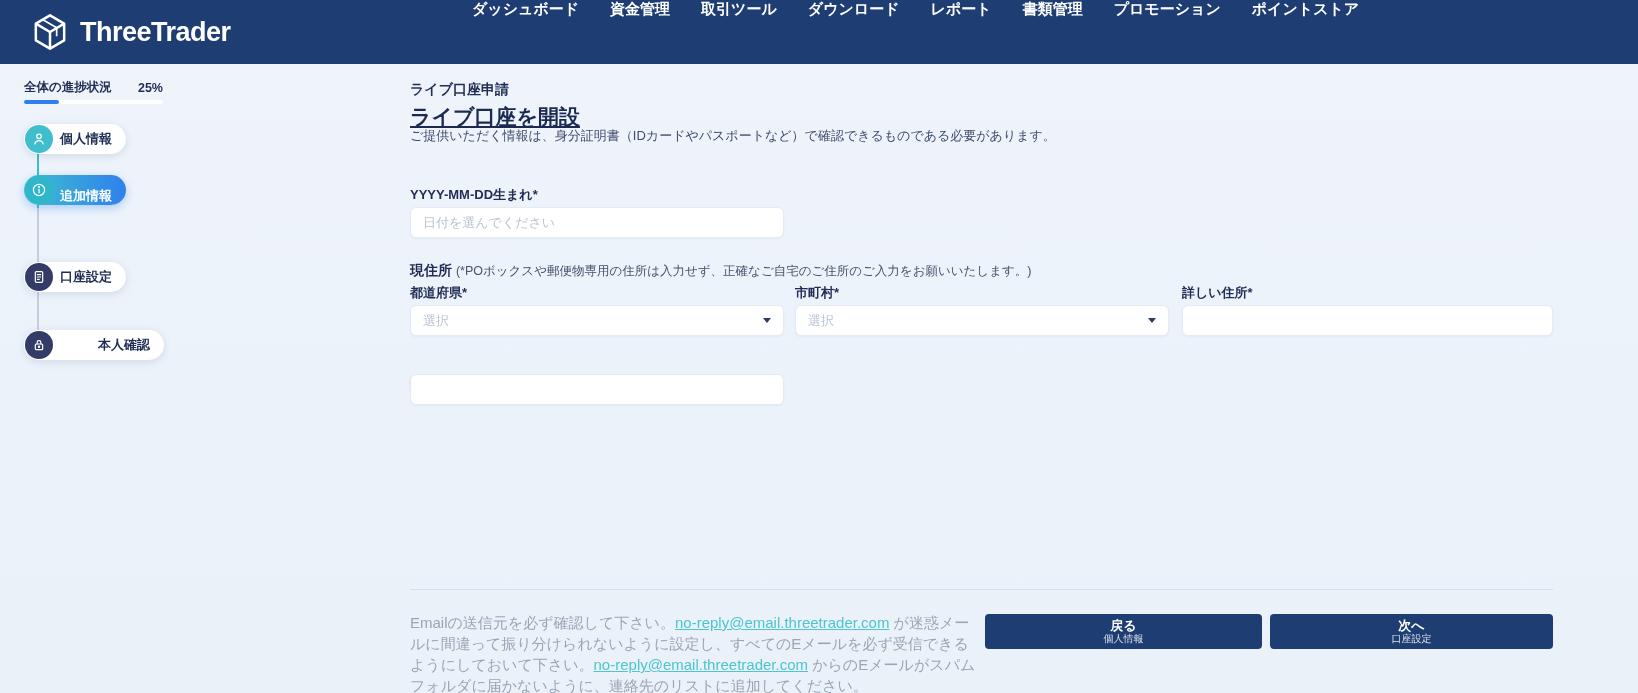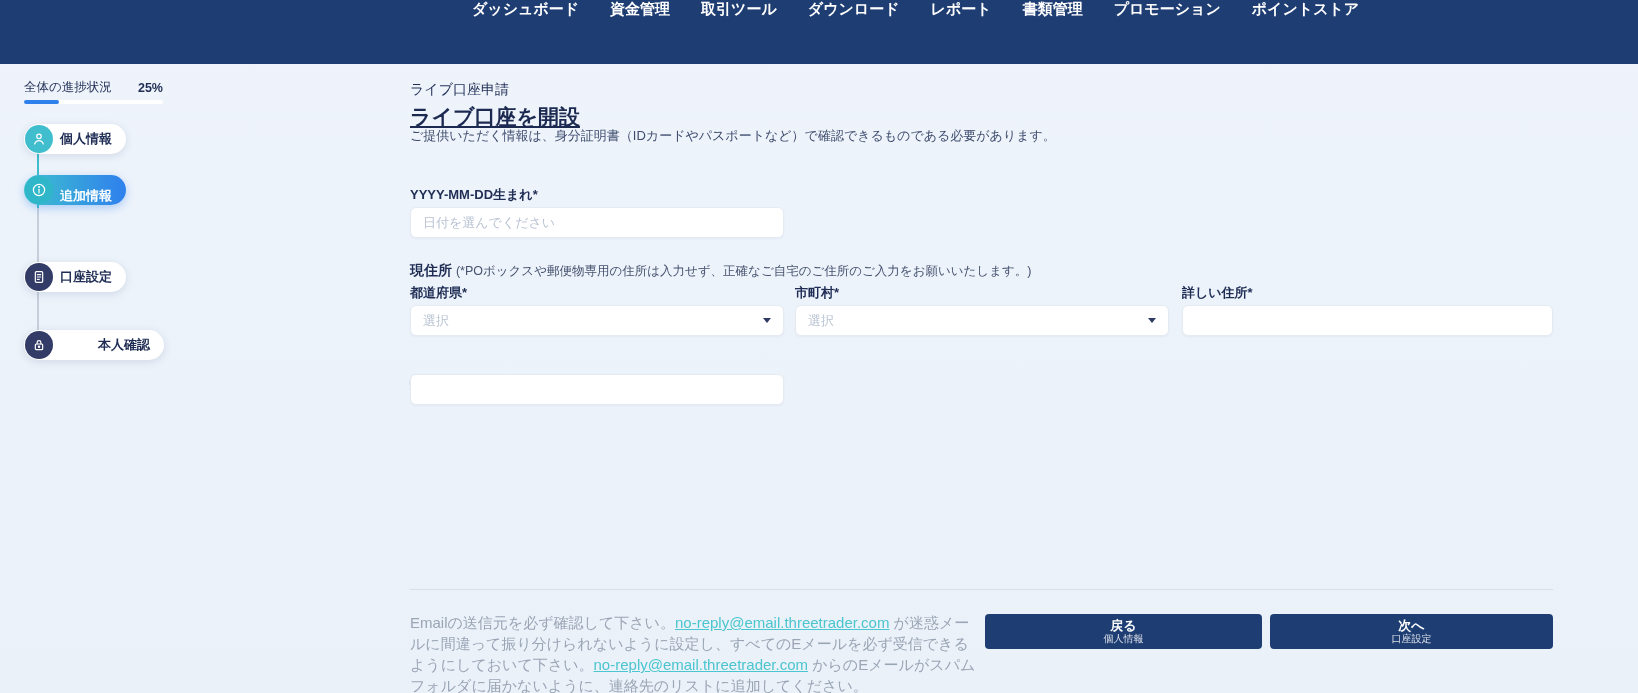--- a/index.html
+++ b/index.html
@@ -18,21 +18,21 @@
     background:#1E3D73; display:flex; align-items:center;
   }
   .brand { display:flex; align-items:center; gap:10px; margin-left:30px; cursor:pointer; }
   .brand-logo { width:40px; height:40px; display:block; }
   .brand-name { color:#FFFFFF; font-size:27px; font-weight:bold; letter-spacing:-0.5px; }
   .nav-menu { position:absolute; left:472px; top:0; height:64px; display:flex; align-items:flex-start; gap:31px; }
   .nav-item { color:#FFFFFF; font-size:15px; font-weight:bold; white-space:nowrap; cursor:pointer; }
 
   
   .progress-row { position:absolute; left:24px; top:79px; width:139px; display:flex; justify-content:space-between; align-items:center; }
-  .progress-label { font-size:12.5px; font-weight:normal; color:#1F2D55; }
+  .progress-label { font-size:12.5px; font-weight:bold; color:#1F2D55; }
   .progress-value { font-size:12.5px; font-weight:bold; color:#1F2D55; }
   .progress-track { position:absolute; left:24px; top:100px; width:139px; height:4px; border-radius:2px; background:#FFFFFF; }
   .progress-fill { height:4px; border-radius:2px; background:#2F80ED; width:25%; }
 
   .connector { position:absolute; width:2px; left:37px; }
   .connector.teal { top:139px; height:69px; background:#41BECD; }
   .connector.gray { top:208px; height:138px; background:#C7CEDA; }
 
   .step {
     position:absolute; left:24px; height:30px;
@@ -49,21 +49,21 @@
   .step-circle svg { width:16px; height:16px; display:block; }
   .step-circle.teal { background:#41BECD; }
   .step-circle.navy { background:#323C66; }
   .step-label { font-size:13px; font-weight:bold; color:#1F2D55; white-space:nowrap; }
   .step.active { background:linear-gradient(90deg,#3EC0CE 0%,#2F80ED 100%); box-shadow:0 3px 10px rgba(47,128,237,0.35); }
   .step.active .step-circle { background:#2FB7C9; }
   .step.active .step-label { color:#FFFFFF; }
   .step1 { top:124px; } .step2 { top:175px;align-items:flex-end; } .step3 { top:262px; } .step4 { top:330px;gap:38px; }
 
   
-  .breadcrumb { position:absolute; left:410px; top:81px; font-size:14px; font-weight:400; color:#1F2D55; }
+  .breadcrumb { position:absolute; left:410px; top:81px; font-size:14px; font-weight:700; color:#1F2D55; }
   .page-title { position:absolute; left:410px; top:103px; font-size:21px; font-weight:bold; color:#1C2A52;text-decoration:underline; }
   .page-subtitle { position:absolute; left:410px; top:127px; font-size:13px; color:#3E4C6E; }
 
   .section-label { position:absolute; font-size:14px; font-weight:bold; color:#1F2D55; }
   .section-note { font-size:12.5px; font-weight:normal; color:#46536F; }
   .field-label { position:absolute; font-size:13px; font-weight:bold; color:#1F2D55; }
 
   .text-input {
     position:absolute; height:31px; background:#FFFFFF;
     border:1px solid #E6EBF3; border-radius:6px;
@@ -101,20 +101,29 @@
   .action-btn .btn-sub { color:rgba(255,255,255,0.85); font-size:10px; line-height:12px; }
   .btn-back { left:985px; width:277px; }
   .btn-next { left:1270px; width:283px; }
 </style>
 </head>
 <body>
 
 <div id="app">
 
   <header class="navbar">
+    <div class="brand">
+      <svg class="brand-logo" viewBox="0 0 48 48" fill="none" stroke="#FFFFFF" stroke-width="3" stroke-linejoin="round">
+        <polygon points="24,4 41,14 41,34 24,44 7,34 7,14"></polygon>
+        <polyline points="7,14 24,24 41,14"></polyline>
+        <line x1="24" y1="24" x2="24" y2="44"></line>
+        <polyline points="15,9 32,19 32,29" stroke-width="2"></polyline>
+      </svg>
+      <span class="brand-name">ThreeTrader</span>
+    </div>
     <nav class="nav-menu">
       <span class="nav-item">ダッシュボード</span>
       <span class="nav-item">資金管理</span>
       <span class="nav-item">取引ツール</span>
       <span class="nav-item">ダウンロード</span>
       <span class="nav-item">レポート</span>
       <span class="nav-item">書類管理</span>
       <span class="nav-item">プロモーション</span>
       <span class="nav-item">ポイントストア</span>
     </nav>

